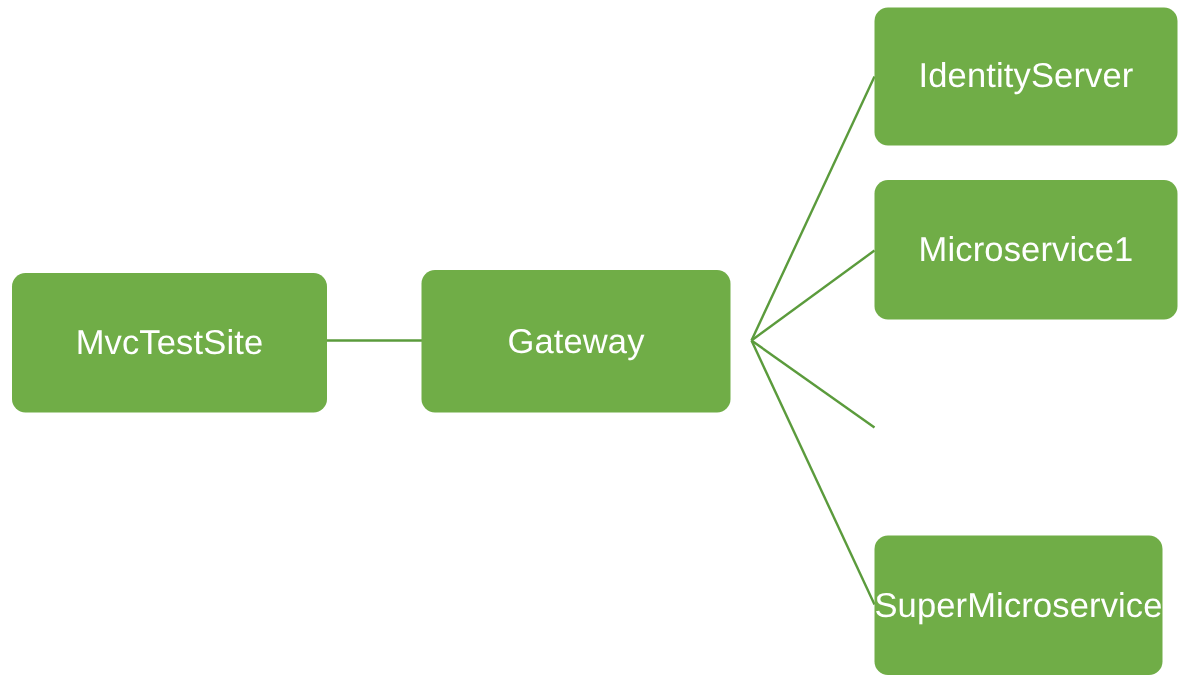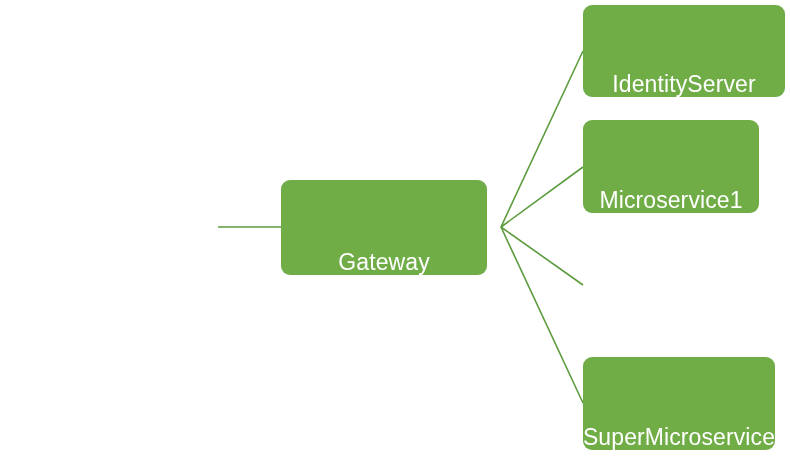--- a/index.html
+++ b/index.html
@@ -23,21 +23,21 @@
     top: 0;
     width: 790px;
     height: 462px;
   }
   .node {
     position: absolute;
     box-sizing: border-box;
     background: #70ad47;
     border-radius: 9px;
     display: flex;
-    align-items: flex-end;
+    align-items: center;
     justify-content: center;
     color: #ffffff;
     font-size: 23px;
     font-weight: 400;
     line-height: 1.1;
     letter-spacing: 0.1px;
     white-space: nowrap;
     z-index: 2;
   }
   .node-label {
@@ -50,30 +50,33 @@
 <div id="diagram-canvas" style="background: rgb(255, 255, 255);">
 
   <svg id="connector-layer" viewBox="0 0 790 462" width="790" height="462" xmlns="http://www.w3.org/2000/svg">
     <line stroke="#5b9b3c" stroke-width="1.6" x1="218" y1="227" x2="295" y2="227"></line>
     <line stroke="#5b9b3c" stroke-width="1.6" x1="501" y1="227" x2="583" y2="51"></line>
     <line stroke="#5b9b3c" stroke-width="1.6" x1="501" y1="227" x2="583" y2="167"></line>
     <line stroke="#5b9b3c" stroke-width="1.6" x1="501" y1="227" x2="583" y2="285"></line>
     <line stroke="#5b9b3c" stroke-width="1.6" x1="501" y1="227" x2="583" y2="403"></line>
   </svg>
 
+  <div class="node" style="left: 8px; top: 182px; width: 210px; height: 93px; background: rgb(112, 173, 71); color: rgb(255, 255, 255);">
+    <span class="node-label">MvcTestSite</span>
+  </div>
 
   <div class="node" style="left: 281px; top: 180px; width: 206px; height: 95px; background: rgb(112, 173, 71); color: rgb(255, 255, 255);">
     <span class="node-label">Gateway</span>
   </div>
 
   <div class="node" style="left: 583px; top: 5px; width: 202px; height: 92px; background: rgb(112, 173, 71); color: rgb(255, 255, 255);">
     <span class="node-label">IdentityServer</span>
   </div>
 
-  <div class="node" style="left: 583px; top: 120px; width: 176px; height: 93px; background: rgb(112, 173, 71); color: rgb(255, 255, 255);">
+  <div class="node" style="left: 583px; top: 120px; width: 202px; height: 93px; background: rgb(112, 173, 71); color: rgb(255, 255, 255);">
     <span class="node-label">Microservice1</span>
   </div>
 
 
   <div class="node" style="left: 583px; top: 357px; width: 192px; height: 93px; background: rgb(112, 173, 71); color: rgb(255, 255, 255);">
     <span class="node-label">SuperMicroservice</span>
   </div>
 
 </div>
 

